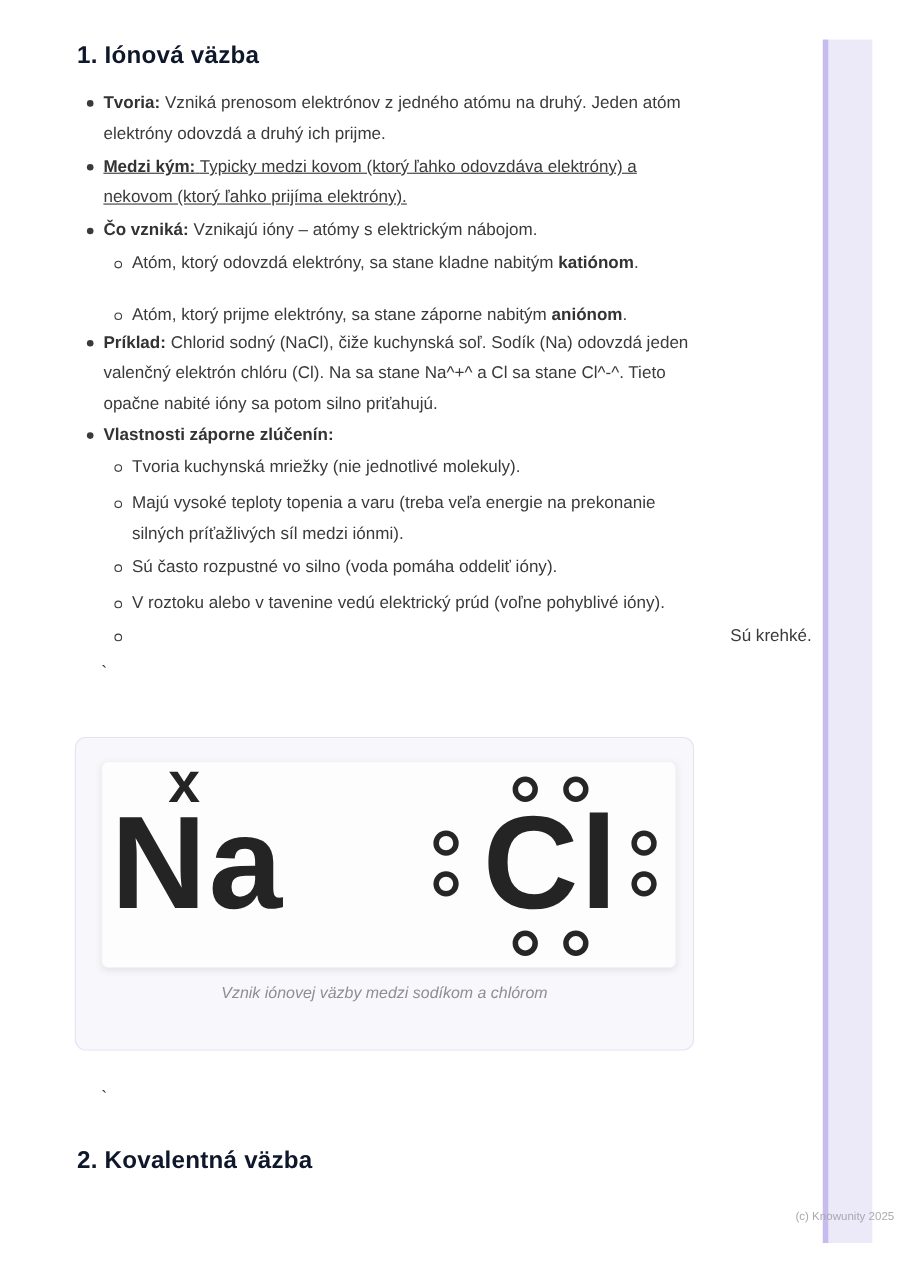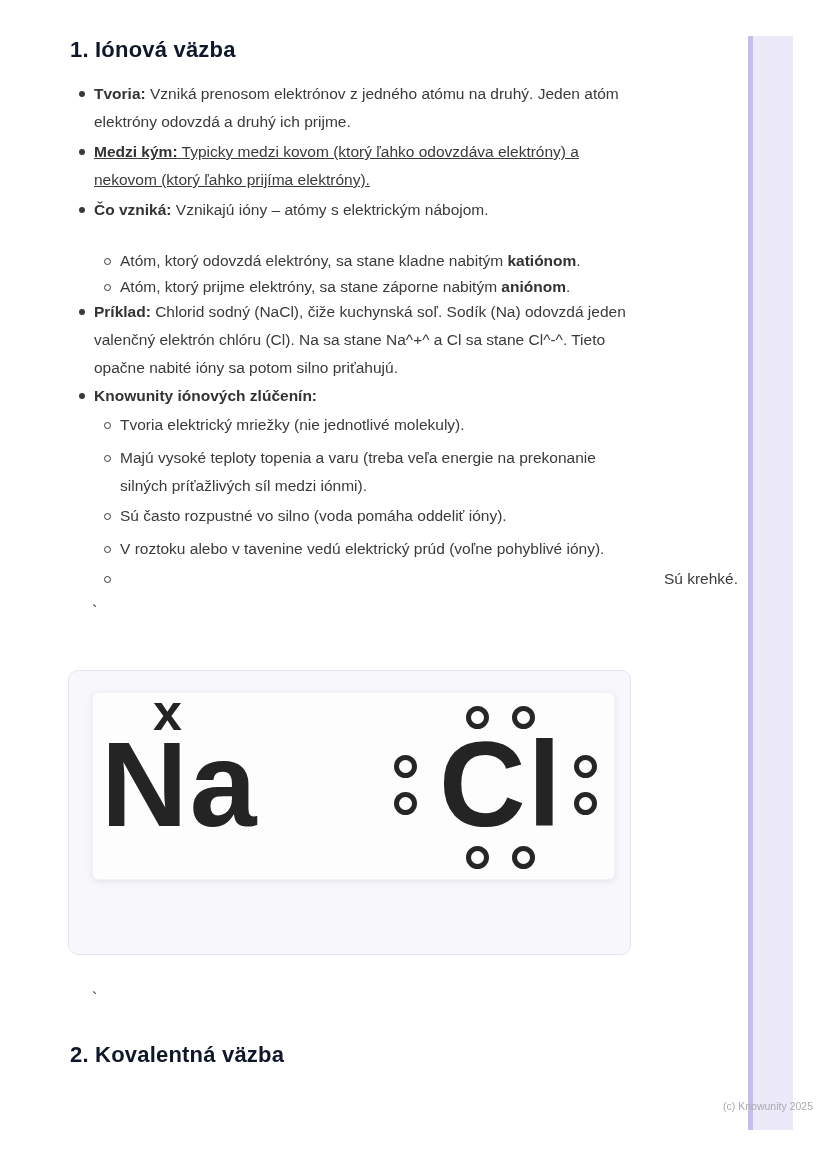--- a/index.html
+++ b/index.html
@@ -47,21 +47,21 @@
   .caption{position:absolute;left:0;right:0;top:224px;text-align:center;
     font-style:italic;font-size:14.5px;color:#8d8d96;}
 
   .footer{position:absolute;left:0;top:1100px;width:777px;text-align:right;
     font-size:10.5px;color:#a9a9b1;z-index:3;padding-left:36px;}
   .scrollbar{position:absolute;left:748px;top:36px;width:40px;height:1094px;
     background:#ece9f8;border-left:5px solid #c8bcee;z-index:2;}
 
   
   #b-vznik{top:80px;} #b-medzi{top:138px;text-decoration:underline;} #b-co{top:196px;}
-  #b-kation{top:226px;margin-top:21px;} #b-anion{top:258px;margin-top:15px;}
+  #b-kation{top:226px;} #b-anion{top:258px;margin-top:15px;}
   #b-priklad{top:298px;} #b-vlast{top:382px;}
   #b-p0{top:411px;} #b-p1{top:444px;} #b-p2{top:502px;} #b-p3{top:535px;} #b-p4{top:565px;text-align:right;}
 </style>
 </head>
 <body>
 
 <h1 class="h h1">1. Iónová väzba</h1>
 
 <div class="bullet" id="b-vznik">
   <b>Tvoria:</b>
@@ -91,25 +91,25 @@
 </div>
 
 <div class="bullet" id="b-priklad">
   <b>Príklad:</b>
   <span class="pre">Chlorid sodný (NaCl), čiže kuchynská soľ. Sodík (Na) odovzdá jeden
 valenčný elektrón chlóru (Cl). Na sa stane Na^+^ a Cl sa stane Cl^-^. Tieto
 opačne nabité ióny sa potom silno priťahujú.</span>
 </div>
 
 <div class="bullet" id="b-vlast">
-  <b>Knowunity iónových zlúčenín:</b>
+  <b>Vlastnosti záporne zlúčenín:</b>
 </div>
 
 <div class="bullet sub" id="b-p0">
-  <span class="pre">Tvoria elektrický mriežky (nie jednotlivé molekuly).</span>
+  <span class="pre">Tvoria kuchynská mriežky (nie jednotlivé molekuly).</span>
 </div>
 <div class="bullet sub" id="b-p1">
   <span class="pre">Majú vysoké teploty topenia a varu (treba veľa energie na prekonanie
 silných príťažlivých síl medzi iónmi).</span>
 </div>
 <div class="bullet sub" id="b-p2">
   <span class="pre">Sú často rozpustné vo silno (voda pomáha oddeliť ióny).</span>
 </div>
 <div class="bullet sub" id="b-p3">
   <span class="pre">V roztoku alebo v tavenine vedú elektrický prúd (voľne pohyblivé ióny).</span>
@@ -127,20 +127,21 @@
     <span class="bigsym na">Na</span>
     <i class="ring r-t1"></i>
     <i class="ring r-t2"></i>
     <i class="ring r-l1"></i>
     <i class="ring r-l2"></i>
     <i class="ring r-r1"></i>
     <i class="ring r-r2"></i>
     <i class="ring r-b1"></i>
     <i class="ring r-b2"></i>
   </div>
+  <div class="caption">Vznik iónovej väzby medzi sodíkom a chlórom</div>
 </div>
 
 <span class="tick tick2">`</span>
 
 <h1 class="h h2">2. Kovalentná väzba</h1>
 
 <div class="footer">(c) Knowunity 2025</div>
 
 <div class="scrollbar"></div>
 

